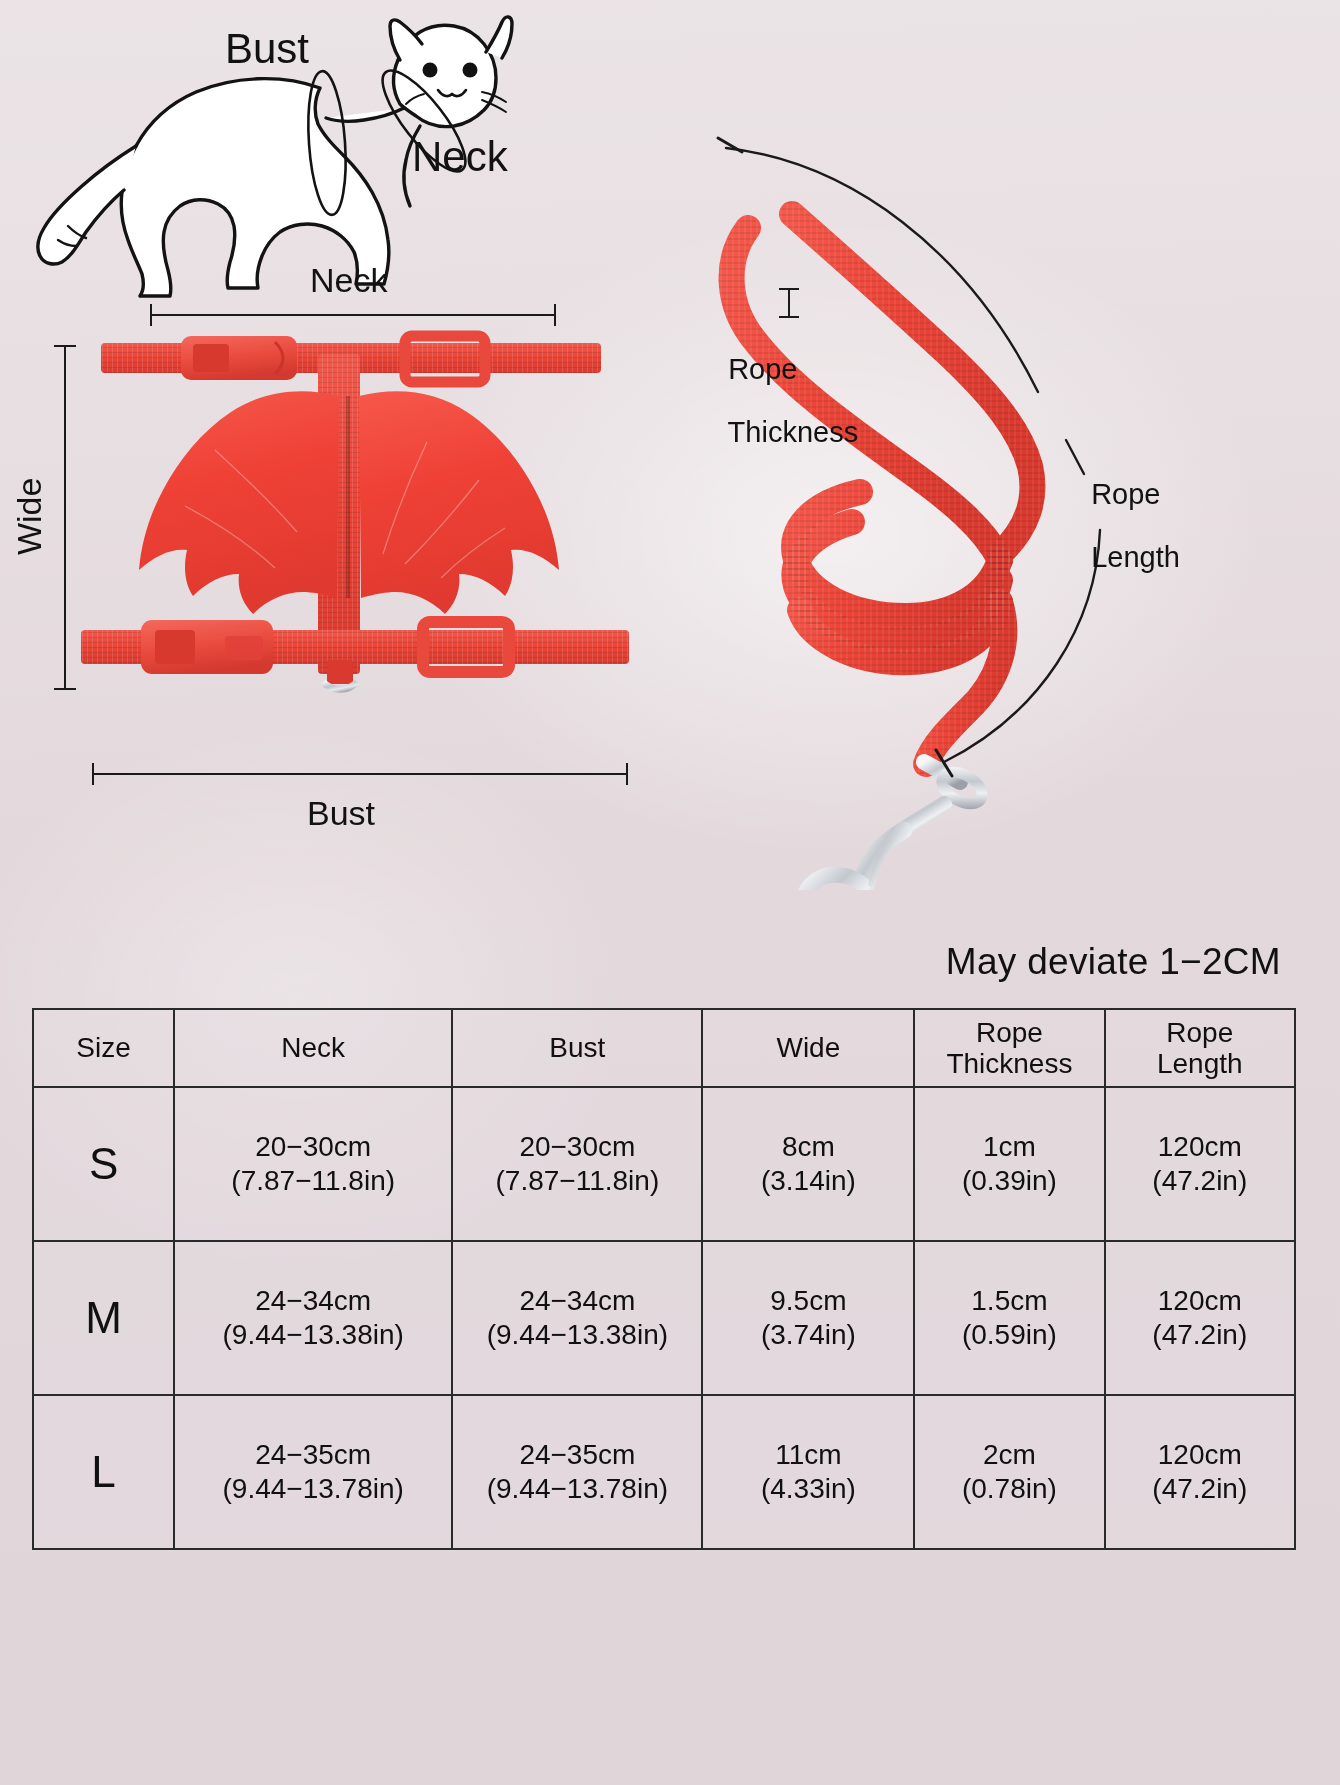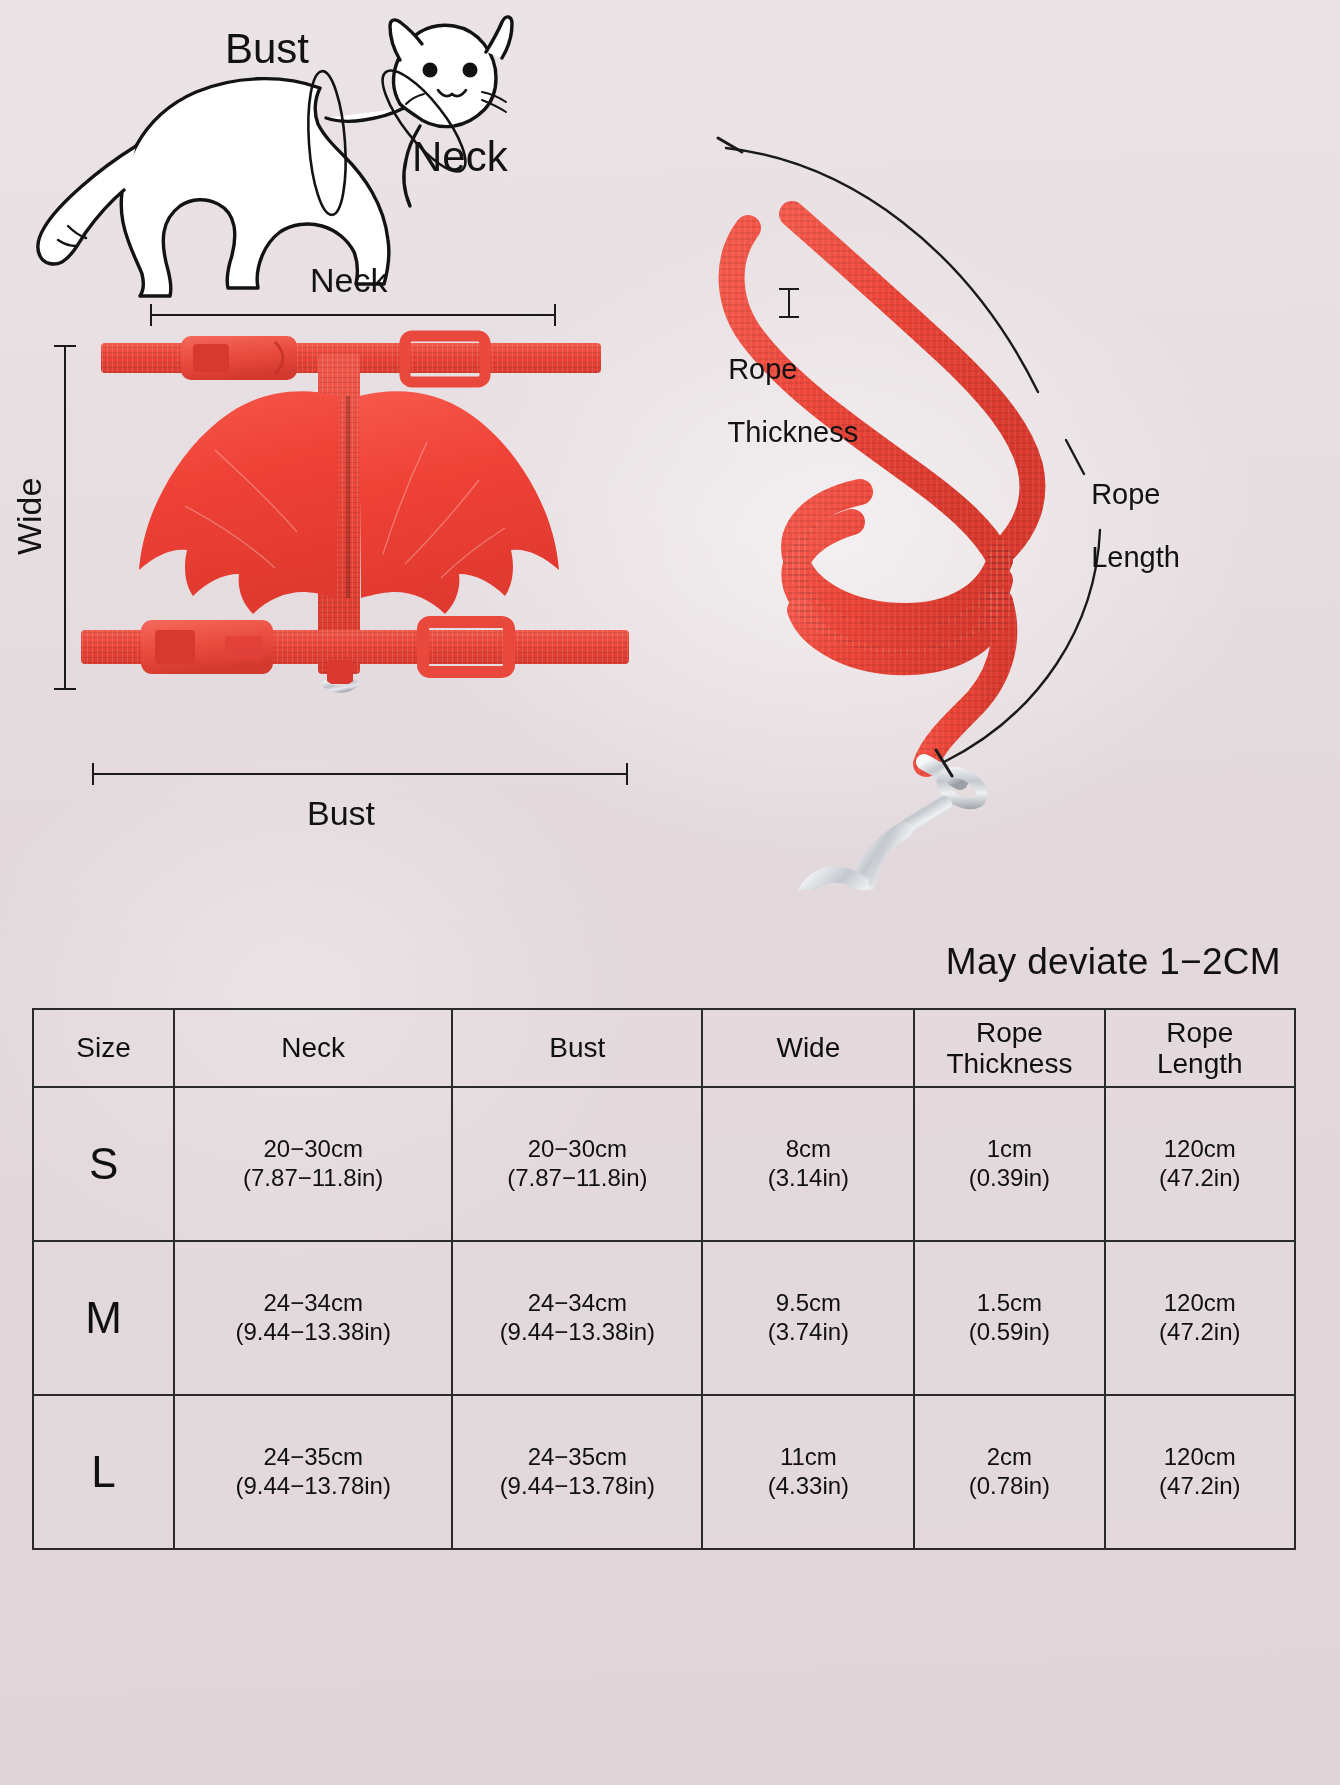--- a/index.html
+++ b/index.html
@@ -117,21 +117,21 @@
     background: rgba(229,219,223,0.45);
   }
   #size-table thead td {
     height: 76px;
     font-size: 28px;
     font-weight: 400;
     line-height: 1.12;
   }
   #size-table tbody td {
     height: 152px;
-    font-size: 24px;
+    font-size: 28px;
     line-height: 1.2;
   }
   #size-table tbody td.size-cell {
     font-size: 44px;
   }
   .cell-l1 { display: block; }
   .cell-l2 { display: block; }
 
   .col-size { width: 130px; }
   .col-neck { width: 258px; }

